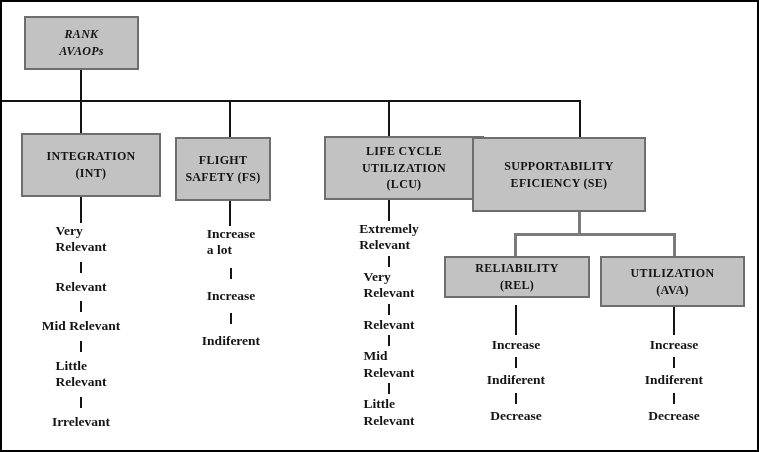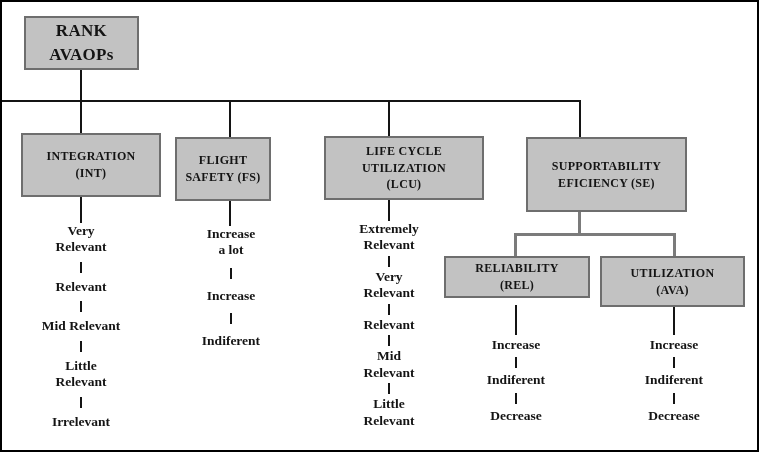--- a/index.html
+++ b/index.html
@@ -14,24 +14,24 @@
   .vline{width:2px;}
   .gray{background:#7b7b7b;}
   .gray.vline{width:3px;}
   .gray.hline{height:3px;}
   .node{
     position:absolute;background:#c2c2c2;border:2px solid #6e6e6e;
     box-sizing:border-box;display:flex;align-items:center;justify-content:center;
     text-align:center;white-space:pre-line;font-size:12px;line-height:1.4;
     letter-spacing:.3px;
   }
-  .node-rank{font-size:17px;}
+  .node-rank{font-size:12px;font-style:italic;}
   .leafcol{
     position:absolute;width:120px;display:flex;flex-direction:column;
-    align-items:center;text-align:center;white-space:pre-line;
+    align-items:center;text-align:left;white-space:pre-line;
     font-size:13.5px;line-height:1.22;
   }
   .leafcol .dash{width:2px;height:11px;background:#141414;}
   .gap-tight .dash{margin:2px 0;}
   .gap-sm .dash{margin:4px 0;}
   .gap-med .dash{margin:6px 0;}
   .gap-loose .dash{margin:9px 0;}
 </style>
 </head>
 <body>
@@ -61,21 +61,21 @@
   <div class="node" style="left:19px;top:131px;width:140px;height:64px">INTEGRATION
 (INT)</div>
 
   <div class="node" style="left:173px;top:135px;width:96px;height:64px">FLIGHT
 SAFETY (FS)</div>
 
   <div class="node" style="left:322px;top:134px;width:160px;height:64px">LIFE CYCLE
 UTILIZATION
 (LCU)</div>
 
-  <div class="node" style="left:524px;top:135px;width:161px;height:75px">SUPPORTABILITY
+  <div class="node" style="left:470px;top:135px;width:174px;height:75px">SUPPORTABILITY
 EFICIENCY (SE)</div>
 
   <div class="node" style="left:442px;top:254px;width:146px;height:42px">RELIABILITY
 (REL)</div>
 
   <div class="node" style="left:598px;top:254px;width:145px;height:51px">UTILIZATION
 (AVA)</div>
 
   <div class="leafcol gap-med" style="left:19px;top:221px">
     <div>Very

